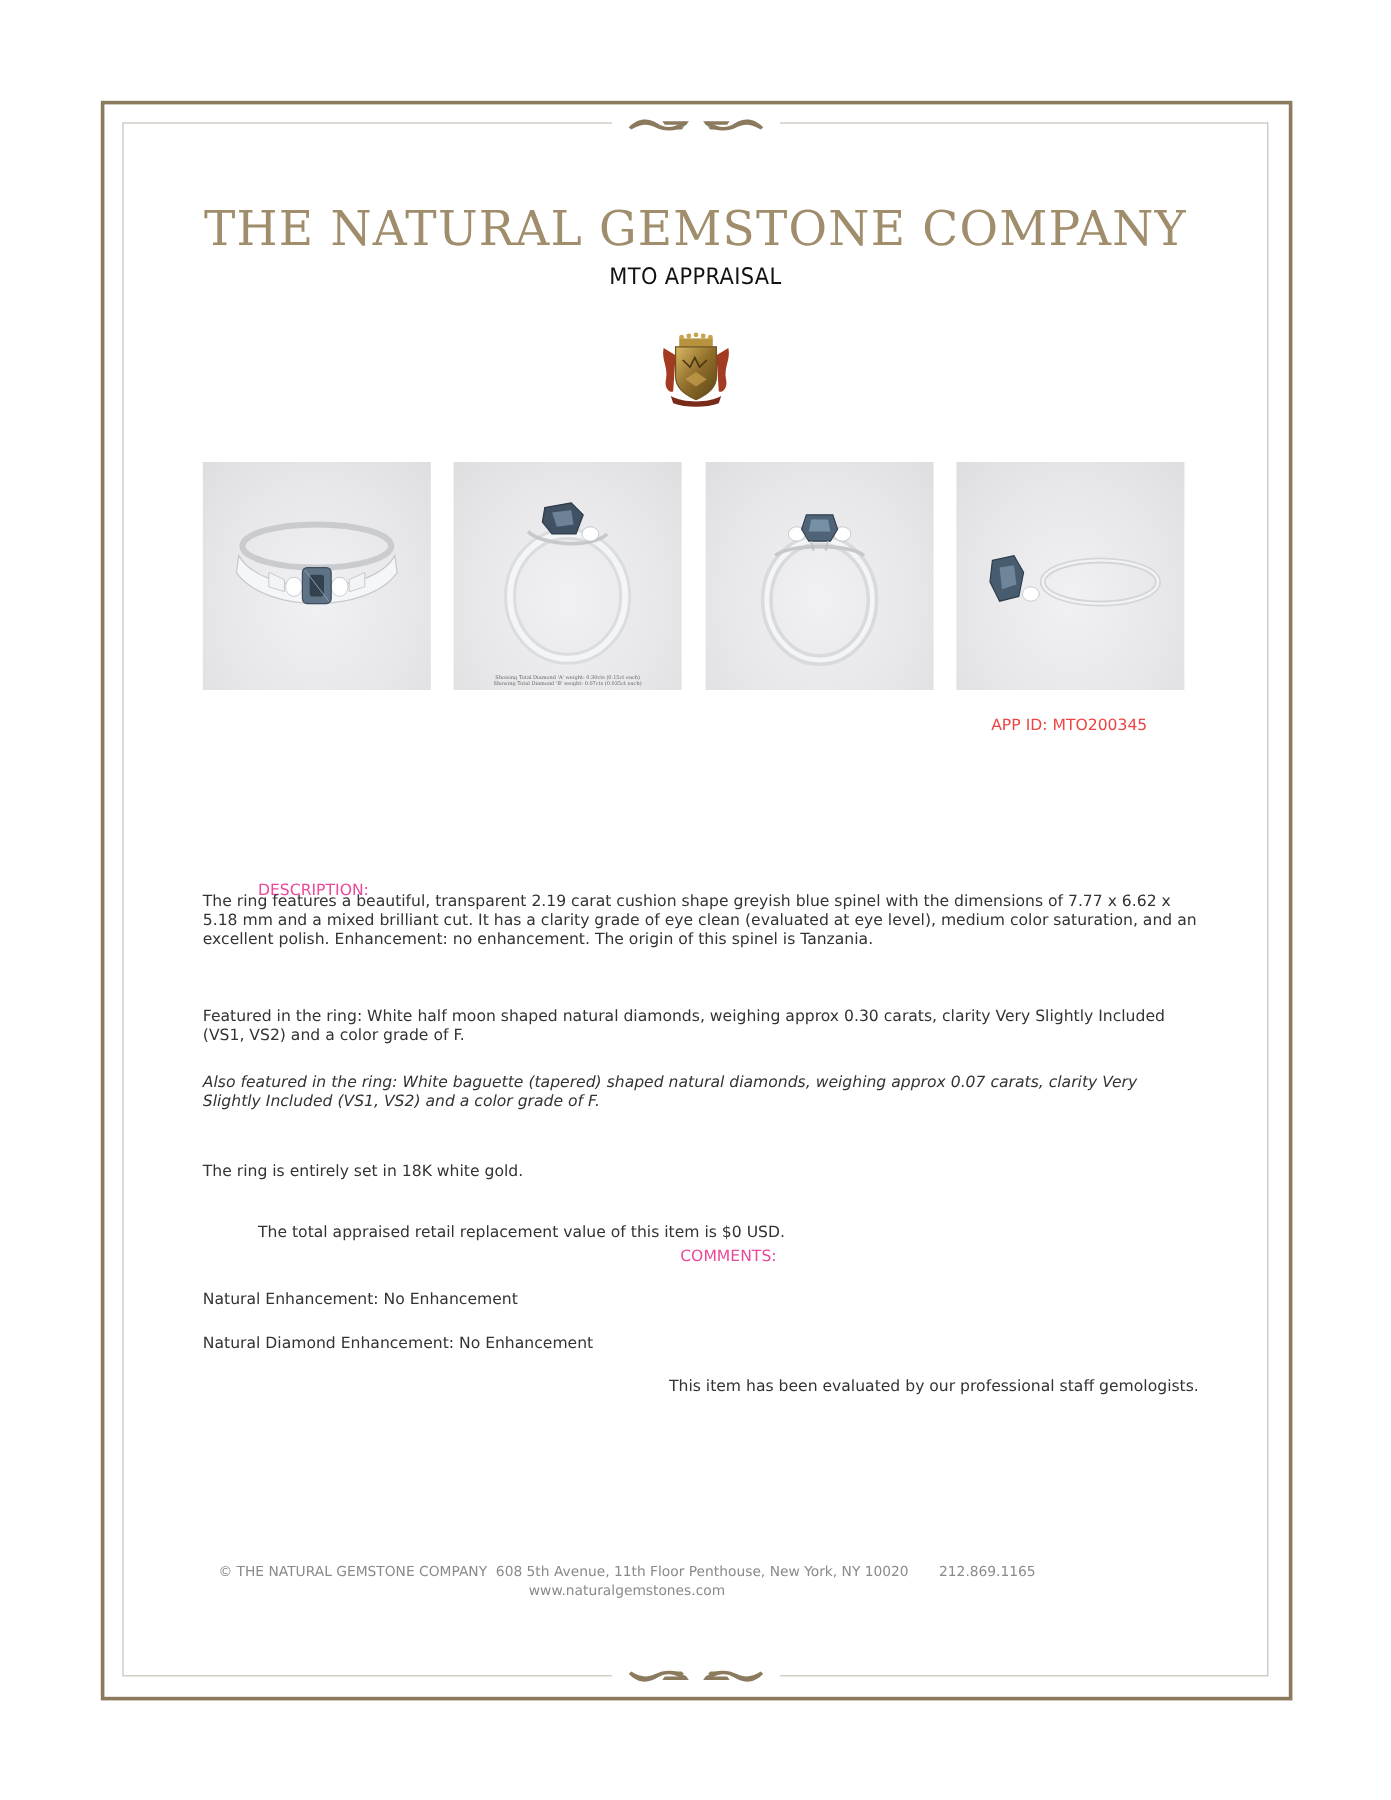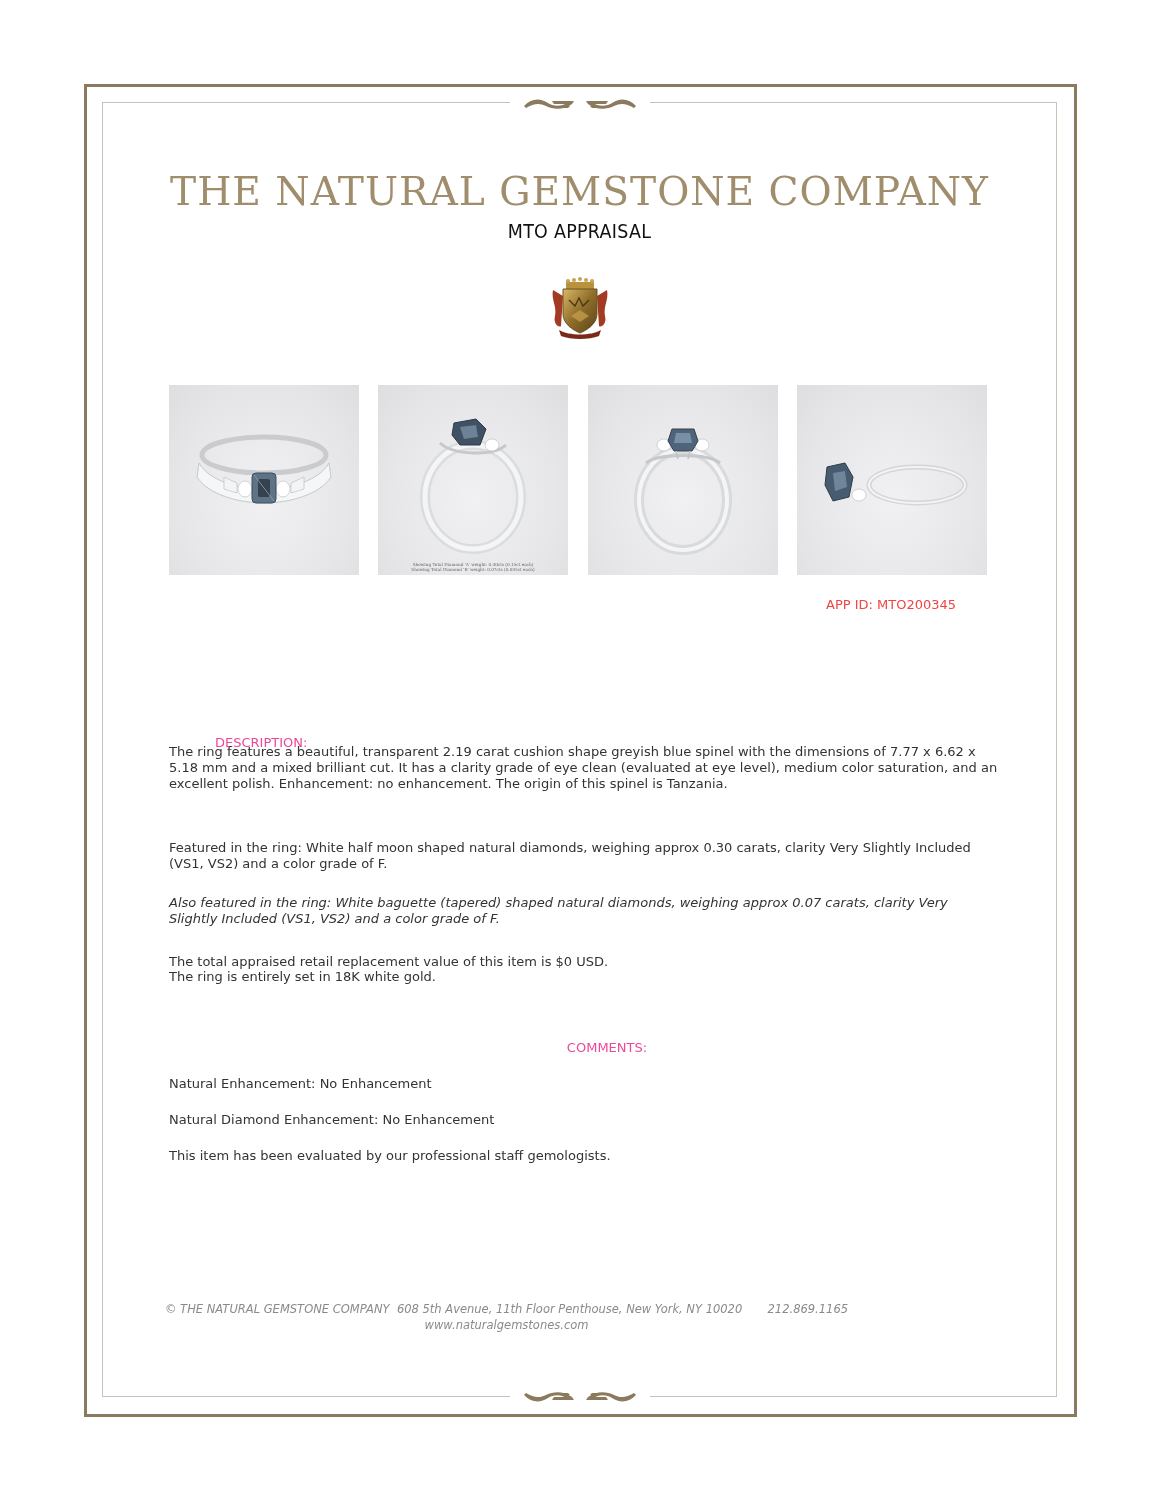--- a/index.html
+++ b/index.html
@@ -33,22 +33,22 @@
   .photo svg { display: block; }
   .photo-caption { position: absolute; left: 0; width: 190px; bottom: 3px; text-align: center;
                    font-family: "DejaVu Serif", serif; font-size: 4.2px; line-height: 5px; color: #666; }
 
   .app-id { position: absolute; top: 597px; left: 826px; font-size: 13px; color: #ef4444; }
 
   .section { position: absolute; left: 169px; width: 830px; font-size: 13px; line-height: 16px; color: #333; }
   .section p { margin: 0; }
   .heading { font-size: 13px; color: #ec4899; margin-left: 46px; }
 
-  .footer { position: absolute; left: 0; width: 1013px; top: 1301px; text-align: center;
-            font-size: 11.5px; line-height: 16px; color: #8a8a8a; font-style: italic; }
+  .footer { position: absolute; left: 16px; width: 1013px; top: 1301px; text-align: center;
+            font-size: 11.5px; line-height: 16px; color: #8a8a8a; }
   .footer .gap { display: inline-block; width: 18px; }
 </style>
 </head>
 <body>
 
 <div class="outer-frame"></div>
 <div class="inner-frame"></div>
 
 <div class="ornament top">
   <svg width="140" height="18" viewBox="0 0 140 18">
@@ -157,34 +157,34 @@
 </div>
 <div class="section" style="top:840px;">
   <p>Featured in the ring: White half moon shaped natural diamonds, weighing approx 0.30 carats, clarity Very Slightly Included (VS1, VS2) and a color grade of F.</p>
 </div>
 <div class="section" style="top:895px;font-style:italic;">
   <p>Also featured in the ring: White baguette (tapered) shaped natural diamonds, weighing approx 0.07 carats, clarity Very Slightly Included (VS1, VS2) and a color grade of F.</p>
 </div>
 <div class="section" style="top:949px;margin-top:20px;">
   <p>The ring is entirely set in 18K white gold.</p>
 </div>
-<div class="section" style="top:954px;">
+<div class="section" style="top:1020px;margin-left:46px;">
   <p>The total appraised retail replacement value of this item is $0 USD.</p>
 </div>
 
 <div class="section" style="top:1040px;text-align:center;">
   <span class="heading">COMMENTS:</span>
 </div>
 <div class="section" style="top:1076px;">
   <p>Natural Enhancement: No Enhancement</p>
 </div>
 <div class="section" style="top:1112px;">
   <p>Natural Diamond Enhancement: No Enhancement</p>
 </div>
-<div class="section" style="top:1148px;">
+<div class="section" style="top:1148px;text-align:right;">
   <p>This item has been evaluated by our professional staff gemologists.</p>
 </div>
 
 <div class="footer">
   <div>
     <span>© THE NATURAL GEMSTONE COMPANY</span>&nbsp;
     <span>608 5th Avenue, 11th Floor Penthouse, New York, NY  10020</span>
     <span class="gap"></span>
     <span>212.869.1165</span>
   </div>

